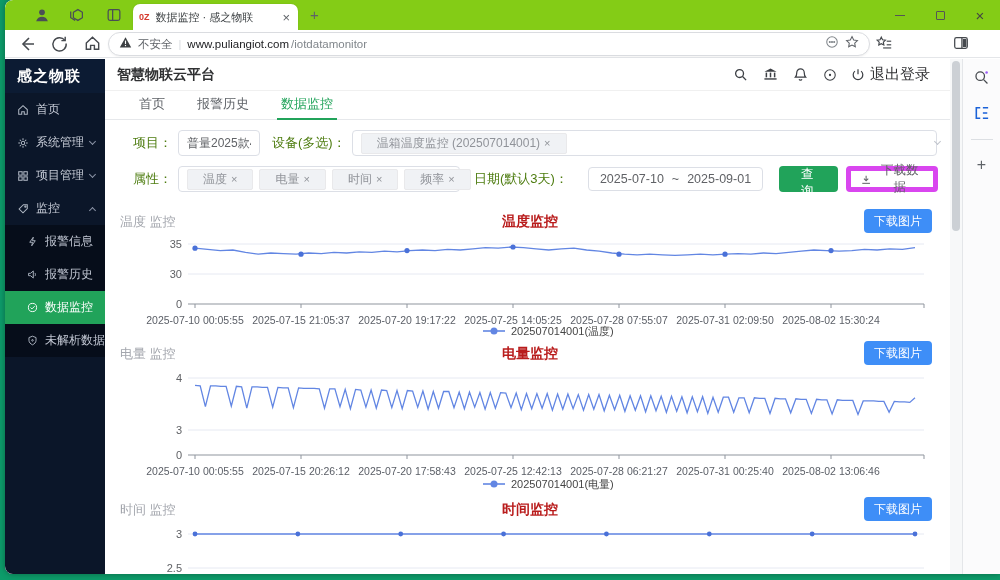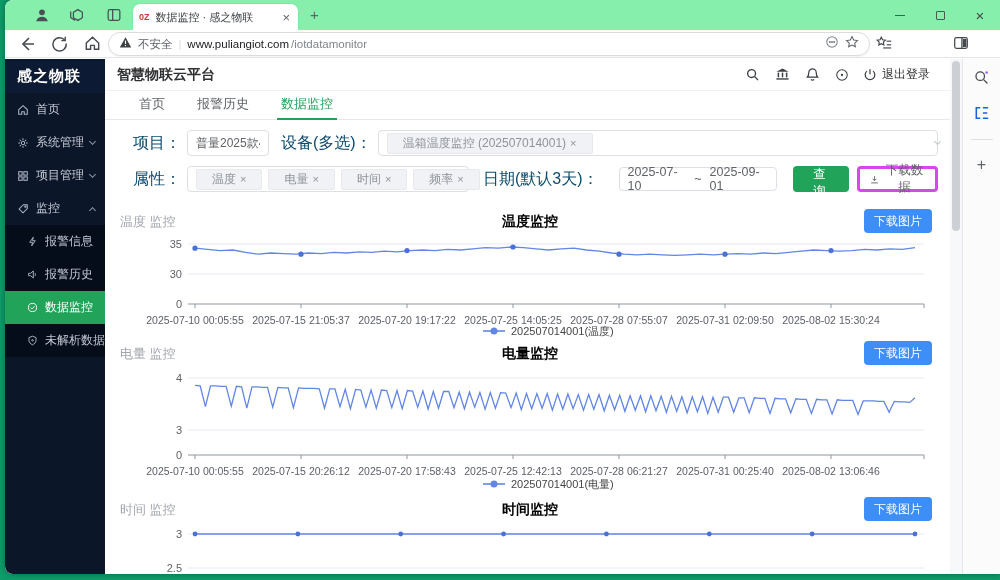--- a/index.html
+++ b/index.html
@@ -4,21 +4,21 @@
 <style>
   * { margin:0; padding:0; box-sizing:border-box; }
   html,body { width:1000px; height:580px; overflow:hidden; }
   body { font-family:"Liberation Sans","DejaVu Sans",sans-serif; background:#0d9c6a; }
   .desktop { position:relative; width:1000px; height:580px; }
   .window { position:absolute; left:5px; top:0; width:995px; height:574px;
             background:#fff; border-radius:8px 0 0 8px; overflow:hidden;
             box-shadow:0 0 6px rgba(0,0,0,.35); }
 
   
-  .tabstrip { position:relative; height:30px; background:#86efac; border-radius:8px 0 0 0; }
+  .tabstrip { position:relative; height:30px; background:#84cc16; border-radius:8px 0 0 0; }
   .ts-icon { position:absolute; top:6px; width:18px; height:18px; color:#4a4f55; }
   .tab { position:absolute; left:85px; top:4px; width:165px; height:26px; background:#fff;
          border-radius:7px 7px 0 0; display:flex; align-items:center; padding:0 6px; gap:6px;
          box-shadow:0 0 2px rgba(0,0,0,.12); }
   .fav { font-size:9px; font-weight:bold; color:#d63a2e; letter-spacing:0; }
   .tab-title { font-size:11px; color:#3c4043; white-space:nowrap; overflow:hidden; flex:1; }
   .tab-close { font-size:13px; color:#5f6368; cursor:default; padding:0 2px; }
   .newtab { position:absolute; left:262px; top:7px; font-size:15px; color:#5f6368; }
   .wctrl { position:absolute; top:0; height:30px; width:40px; display:flex; align-items:center; justify-content:center; color:#444; }
   .wc-min i { display:block; width:10px; height:1px; background:#555; }
@@ -58,49 +58,49 @@
   .submenu { background:#060d1a; }
   .sitem { height:33px; display:flex; align-items:center; padding-left:22px; gap:7px; font-size:12px; color:#c0c6d2; }
   .sitem.active { background:#21a35a; color:#fff; }
 
   .main { flex:1; background:#fff; overflow:hidden; position:relative; }
   .hdr { height:32px; display:flex; align-items:center; padding:0 10px 0 12px; border-bottom:1px solid #f0f0f0; }
   .hdr-title { font-size:14px; font-weight:bold; color:#303133; }
   .hdr .grow { flex:1; }
   .hdr-ic { width:30px; display:flex; justify-content:center; color:#3c3f44; }
   .welcome { display:flex; align-items:center; gap:5px; font-size:12.5px; color:#303133; margin:0 14px 0 8px; }
-  .logout { display:flex; align-items:center; gap:5px; font-size:12px; color:#303133; margin-right:10px;text-align:center; }
+  .logout { display:flex; align-items:center; gap:5px; font-size:15px; color:#303133; margin-right:10px;text-align:center; }
 
   .ptabs { height:29px; display:flex; align-items:flex-end; gap:0; border-bottom:1px solid #e6e8eb; padding-left:18px; }
   .ptab { font-size:13px; color:#5f6368; padding:6px 16px; position:relative; }
   .ptab.active { color:#21a35a; }
   .ptab.active::after { content:""; position:absolute; left:12px; right:12px; bottom:-1px; height:2px; background:#21a35a; }
 
   .filters { padding:10px 12px 4px 28px; }
   .frow { display:flex; align-items:center; margin-bottom:10px; }
-  .flabel { font-size:16px; color:#0c4a6e; margin-right:6px; white-space:nowrap; }
+  .flabel { font-size:13px; color:#4d7c0f; margin-right:6px; white-space:nowrap; }
   .fbox { border:1px solid #dcdfe6; border-radius:4px; background:#fff; height:26px;
           display:flex; align-items:center; padding:0 8px; gap:6px; }
   .fselect { width:82px; justify-content:space-between; color:#606266; font-size:12px; }
   .fselect .sel-txt { overflow:hidden; white-space:nowrap; }
   .devbox { width:585px; }
   .attrbox { width:282px; }
   .tag { background:#f0f2f5; border:1px solid #e9e9eb; color:#909399; font-size:12px;
          border-radius:2px; padding:1px 15px; display:flex; align-items:center; gap:4px; white-space:nowrap; }
   .tag .x { color:#909399; font-size:11px; }
   .datebox { width:186px; height:24px; justify-content:center; gap:8px; font-size:12.5px; color:#606266; margin-left:14px; }
   .btn-q { margin-left:16px; background:#21a35a; color:#fff; font-size:12.5px; border:none;
            border-radius:4px; height:26px; padding:0 12px; letter-spacing:3px; }
-  .btn-dl { margin-left:8px; background:#fff; color:#606266; font-size:12.5px; border:3px solid #d946ef;
+  .btn-dl { margin-left:8px; background:#fff; color:#606266; font-size:12.5px; border:5px solid #d946ef;
             border-radius:4px; height:26px; padding:0 10px; display:flex; align-items:center; gap:5px; }
 
   .chart-sec { padding:0 10px 0 15px; margin-top:2px; }
   .cs-head { position:relative; height:28px; display:flex; align-items:center; }
   .cs-label { font-size:13px; color:#a3a6ad; }
-  .cs-title { position:absolute; left:0; right:0; text-align:center; font-size:14px; font-weight:bold; color:#000000; }
+  .cs-title { position:absolute; left:0; right:0; text-align:center; font-size:14px; font-weight:bold; color:#b91c1c; }
   .btn-img { position:absolute; right:8px; top:1px; background:#3e8ef7; color:#fff; font-size:12px;
              border:none; border-radius:4px; height:24px; padding:0 10px; }
   .csvg { display:block; }
 </style>
 </head>
 <body>
 
 <div class="desktop">
 <div class="window">
 

